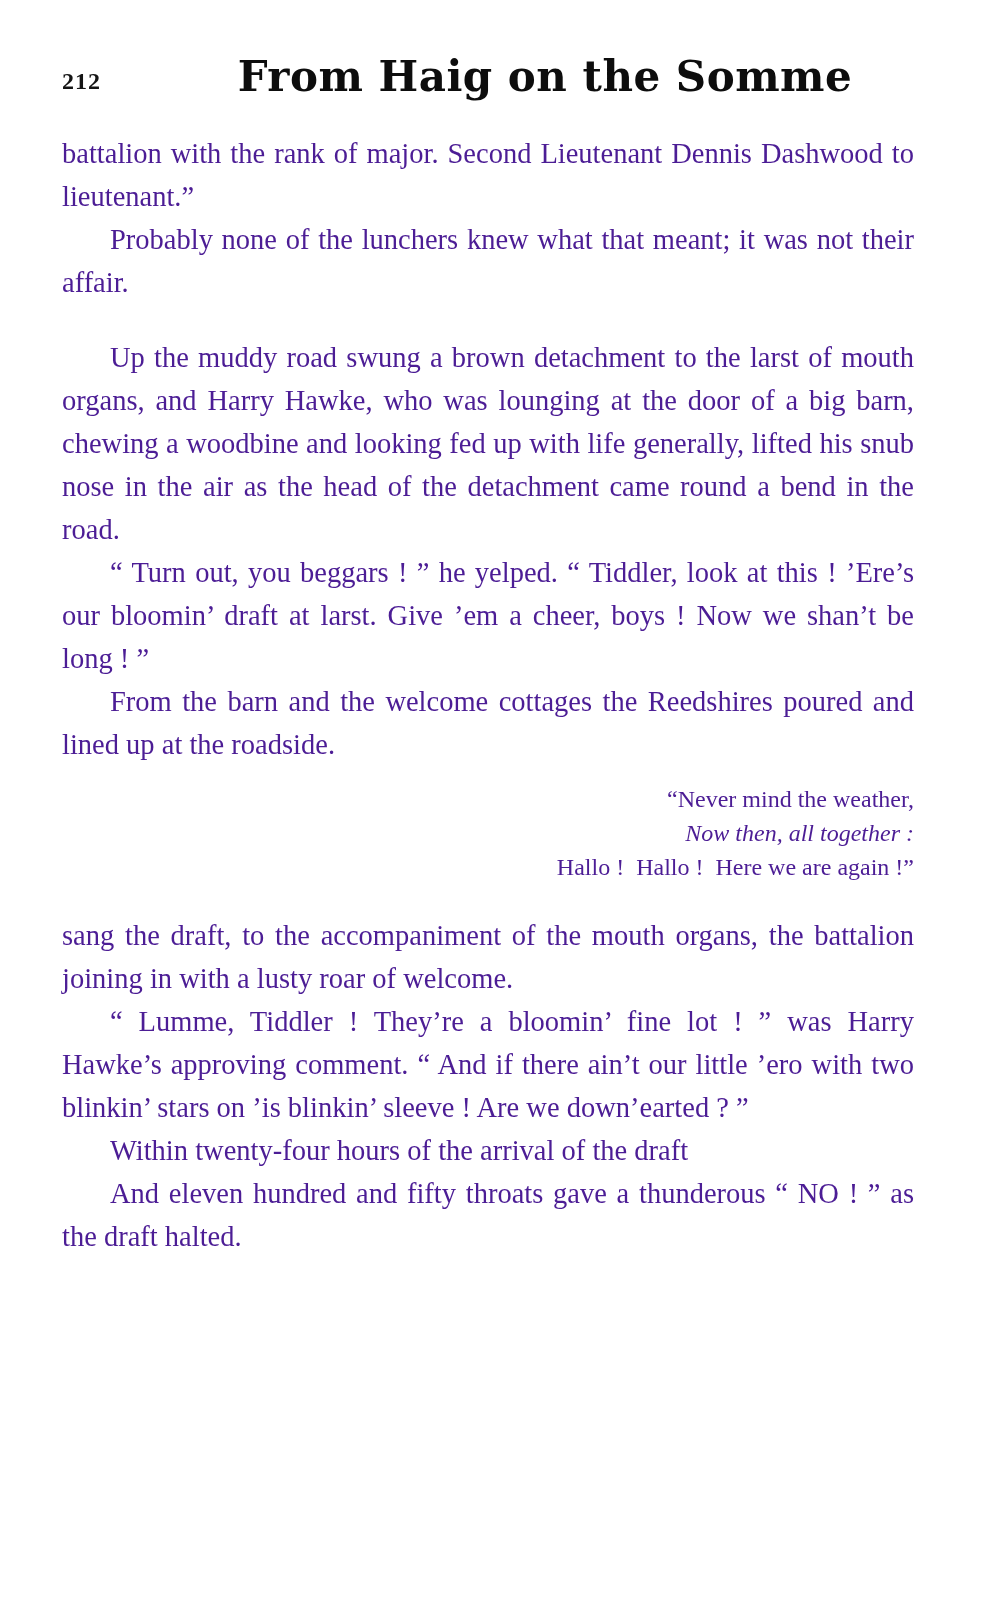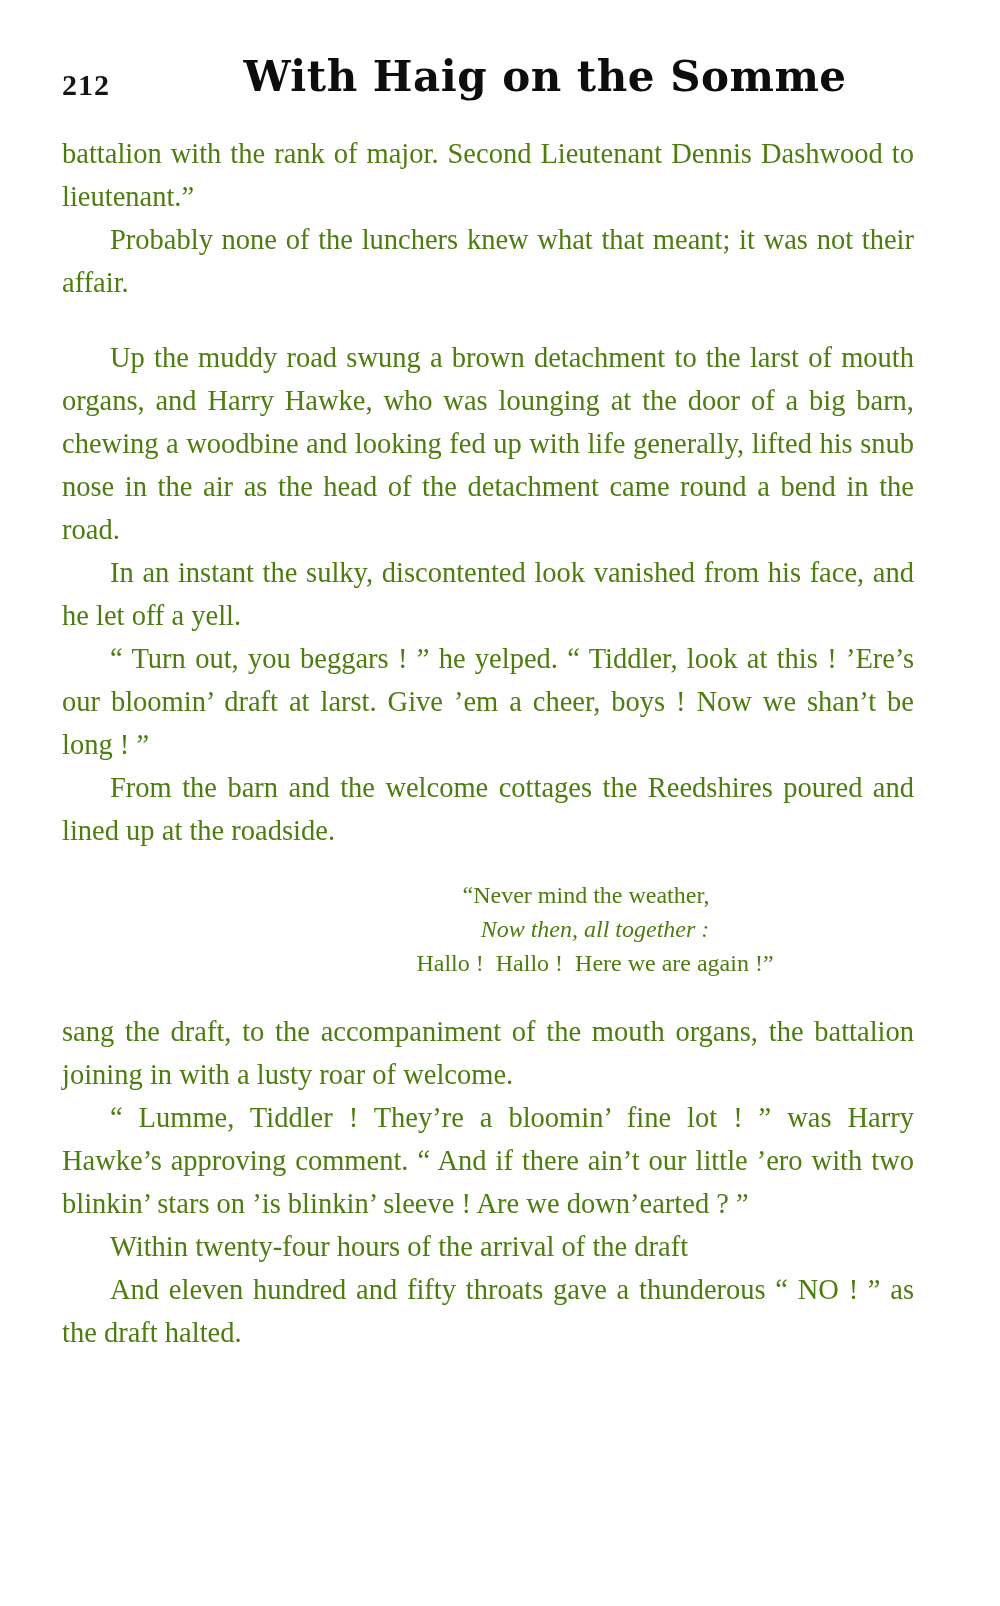--- a/index.html
+++ b/index.html
@@ -25,21 +25,21 @@
     position: absolute;
     left: 62px;
     top: 52px;
     width: 850px;
     height: 60px;
   }
   .folio {
     position: absolute;
     left: 0;
     top: 16px;
-    font-size: 30px;
+    font-size: 24px;
     letter-spacing: 1px;
     font-weight: 700;
     font-family: "Liberation Serif", "DejaVu Serif", serif;
     color: #141414;
   }
   .booktitle {
     position: absolute;
     left: 118px;
     top: 0;
     width: 730px;
@@ -52,60 +52,59 @@
   }
   .body-text {
     position: absolute;
     left: 62px;
     top: 132px;
     width: 852px;
     font-size: 28.5px;
     line-height: 43px;
     text-align: justify;
     text-justify: inter-word;
-    color: #4d7c0f;
+    color: #4c1d95;
   }
   .body-text p {
     margin: 0;
     text-indent: 0;
   }
   .body-text p.indent {
     text-indent: 48px;
   }
   .verse {
-    margin: 26px 0 30px 0;
+    margin: 16px 0 30px 0;
     padding-left: 196px;
     font-size: 24px;
     line-height: 34px;
-    text-align: center;
+    text-align: right;
   }
   .verse div { white-space: pre; }
   .verse .l2 { padding-left: 18px; font-style: italic; }
   .verse .l3 { padding-left: 18px; }
   .spacer-para { height: 32px; }
 </style>
 </head>
 <body>
 
 <div class="page">
 
   <div class="header">
     <div class="folio">212</div>
-    <div class="booktitle">With Haig on the Somme</div>
+    <div class="booktitle">From Haig on the Somme</div>
   </div>
 
   <div class="body-text">
 
     <p>battalion with the rank of major.  Second Lieutenant Dennis Dashwood to lieutenant.”</p>
     <p class="indent">Probably none of the lunchers knew what that meant; it was not their affair.</p>
 
     <div class="spacer-para"></div>
 
     <p class="indent">Up the muddy road swung a brown detachment to the larst of mouth organs, and Harry Hawke, who was lounging at the door of a big barn, chewing a woodbine and looking fed up with life generally, lifted his snub nose in the air as the head of the detachment came round a bend in the road.</p>
-    <p class="indent">In an instant the sulky, discontented look vanished from his face, and he let off a yell.</p>
     <p class="indent">“ Turn out, you beggars ! ” he yelped.  “ Tiddler, look at this !  ’Ere’s our bloomin’ draft at larst.  Give ’em a cheer, boys !  Now we shan’t be long ! ”</p>
     <p class="indent">From the barn and the welcome cottages the Reedshires poured and lined up at the roadside.</p>
 
     <div class="verse">
       <div class="l1">“Never mind the weather,</div>
       <div class="l2">Now then, all together :</div>
       <div class="l3">Hallo !  Hallo !  Here we are again !”</div>
     </div>
 
     <p>sang the draft, to the accompaniment of the mouth organs, the battalion joining in with a lusty roar of welcome.</p>

